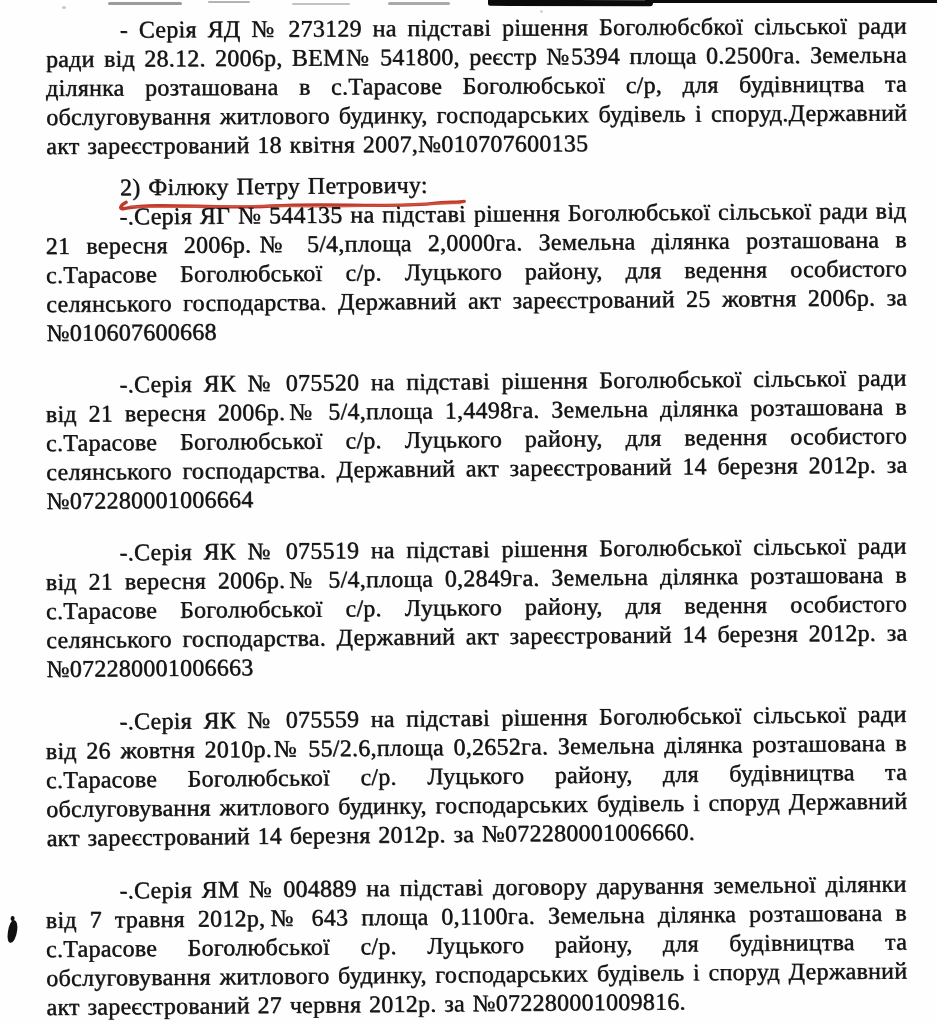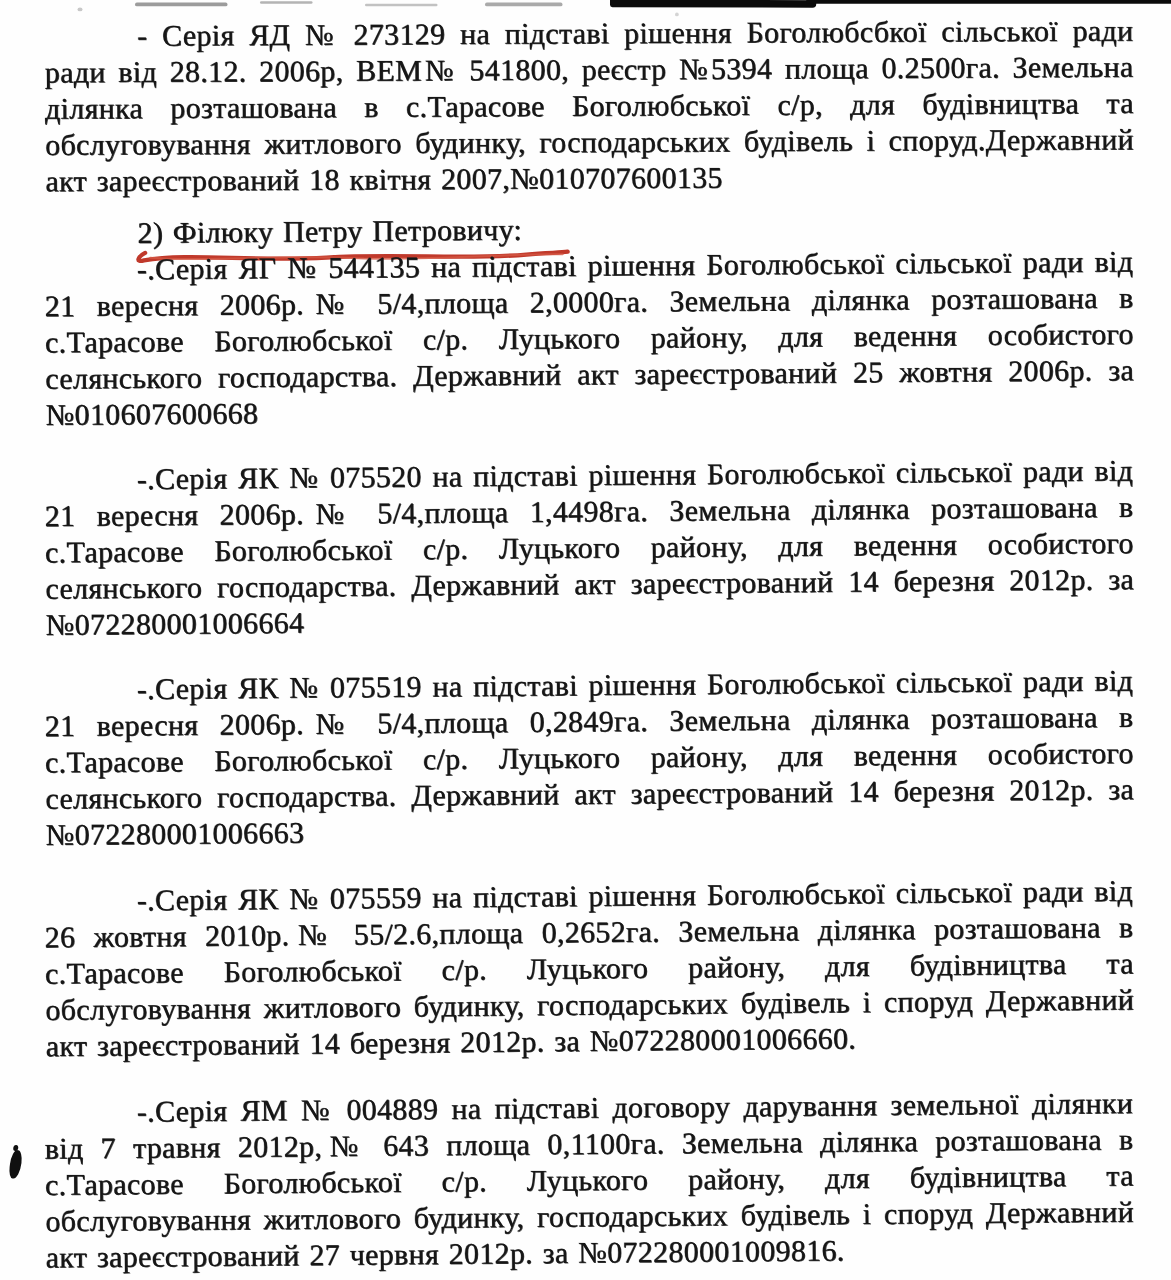--- a/index.html
+++ b/index.html
@@ -9,21 +9,21 @@
   }
   .page {
     position: relative;
     width: 937px;
     height: 1024px;
     box-sizing: border-box;
     background: #fefefe;
     overflow: hidden;
     font-family: "Liberation Serif", "DejaVu Serif", serif;
     color: #161616;
-    padding: 16px 30px 0 36px;
+    padding: 16px 30px 0 46px;
   }
   
   .page p {
     margin: 0;
     font-size: 24px;
     line-height: 29px;
     text-align: justify;
     text-indent: 74px;
     letter-spacing: 0.25px;
     word-spacing: 1.5px;

